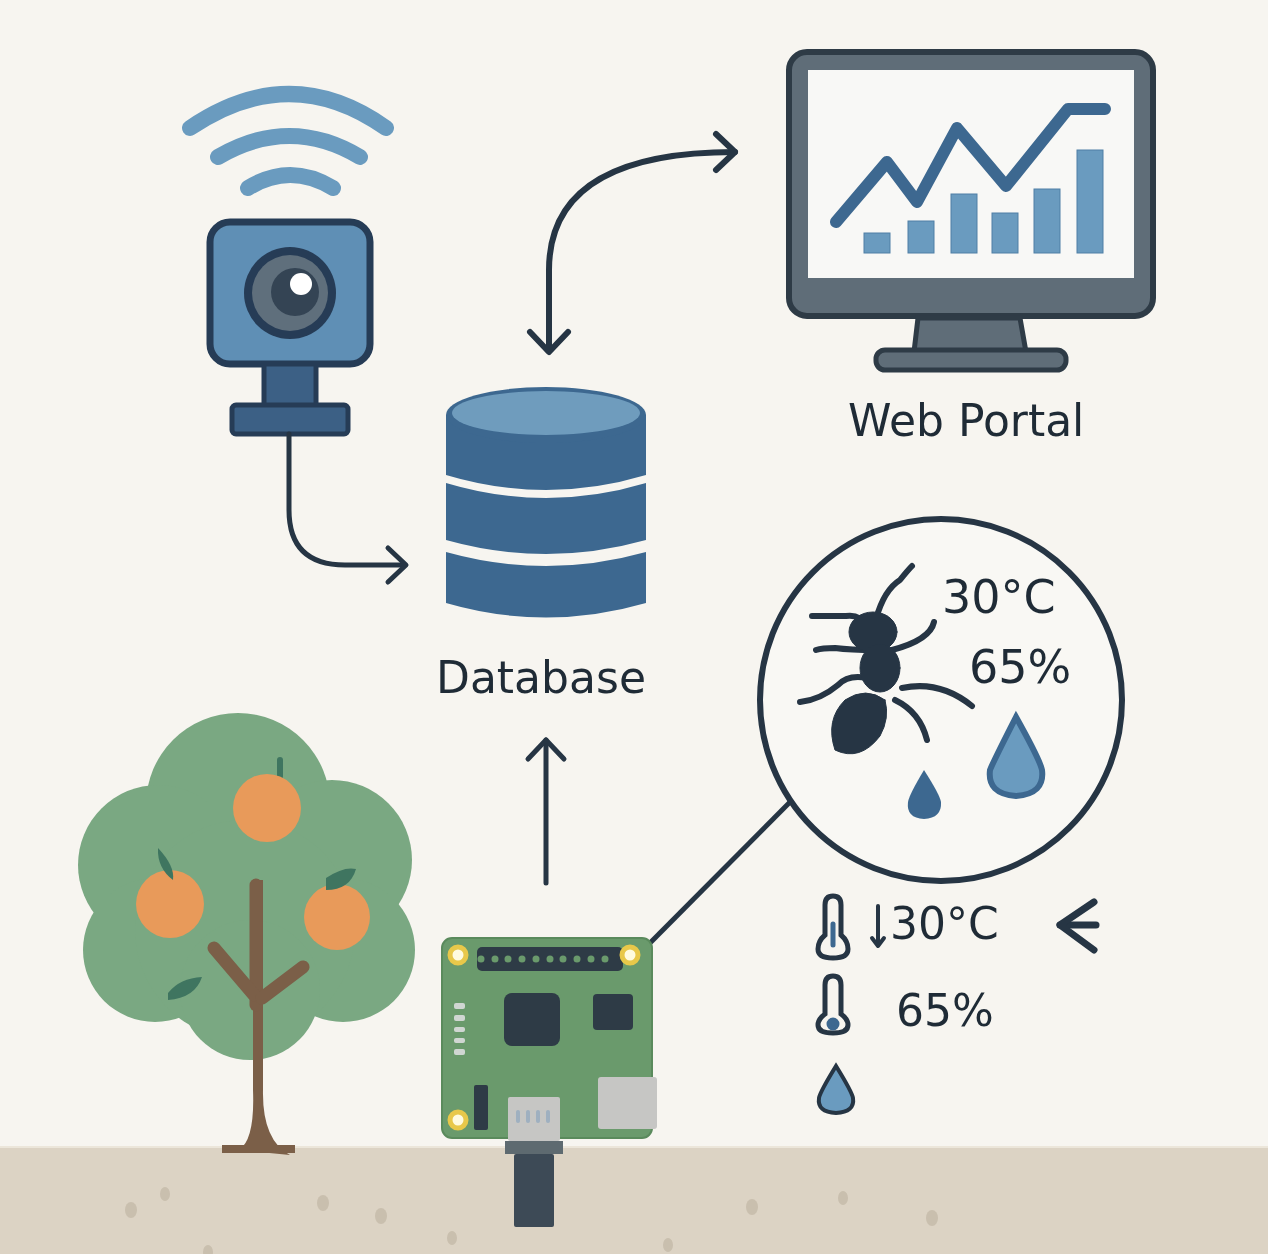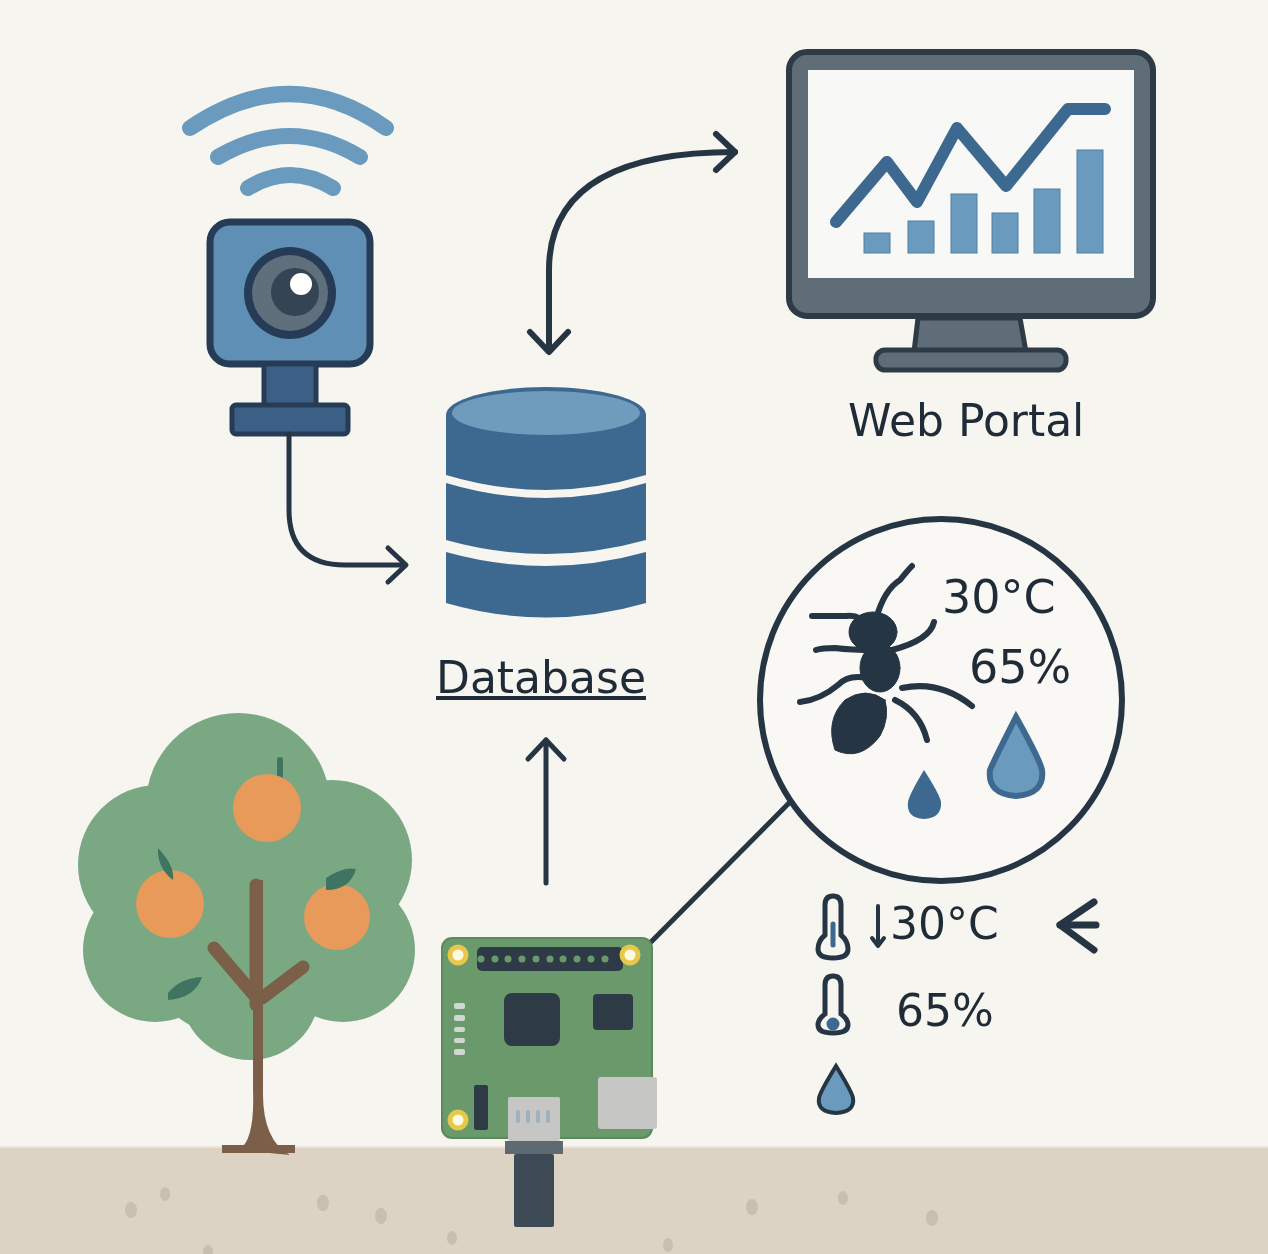--- a/index.html
+++ b/index.html
@@ -1,20 +1,20 @@
 <!DOCTYPE html>
 <html><head>
 <meta charset="utf-8">
 <style>
   html, body { margin: 0; padding: 0; }
   body { width: 1268px; height: 1254px; background: #f7f5f0; overflow: hidden; position: relative; font-family: "DejaVu Sans", "Liberation Sans", sans-serif; }
   .stage { position: absolute; left: 0; top: 0; width: 1268px; height: 1254px; }
   .label { position: absolute; color: #1f2b36; font-family: "DejaVu Sans", sans-serif; }
   #web-portal-label { left: 848px; top: 395px; font-size: 44px; }
-  #database-label { left: 436px; top: 652px; font-size: 44px; text-decoration: underline; }
+  #database-label { left: 436px; top: 652px; font-size: 44px; }
   .bubble-text { position: absolute; color: #1f2b36; font-size: 46px; font-family: "DejaVu Sans", sans-serif; }
   .reading { position: absolute; color: #1f2b36; font-size: 44px; font-family: "DejaVu Sans", sans-serif; }
   svg { position: absolute; left: 0; top: 0; }
 </style>
 </head>
 <body>
 
 <div class="stage">
 
 <svg width="1268" height="1254" viewBox="0 0 1268 1254" xmlns="http://www.w3.org/2000/svg">

